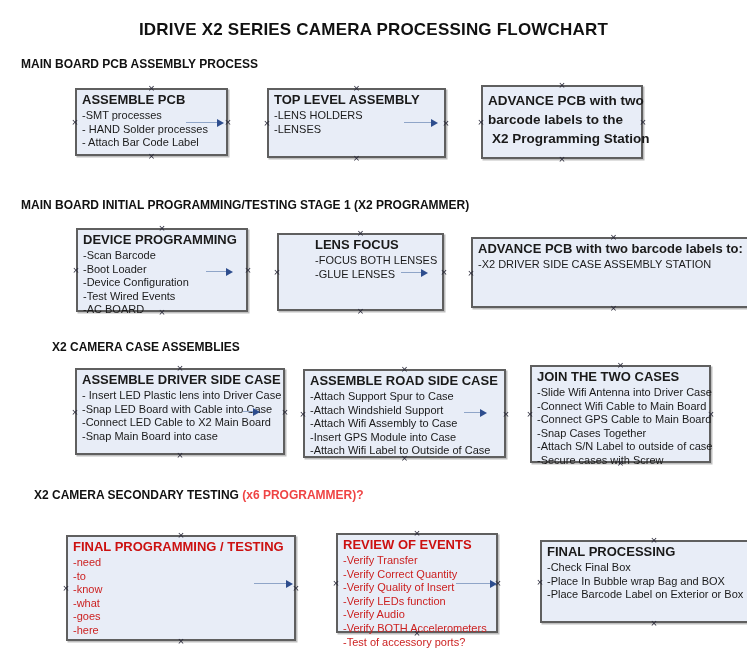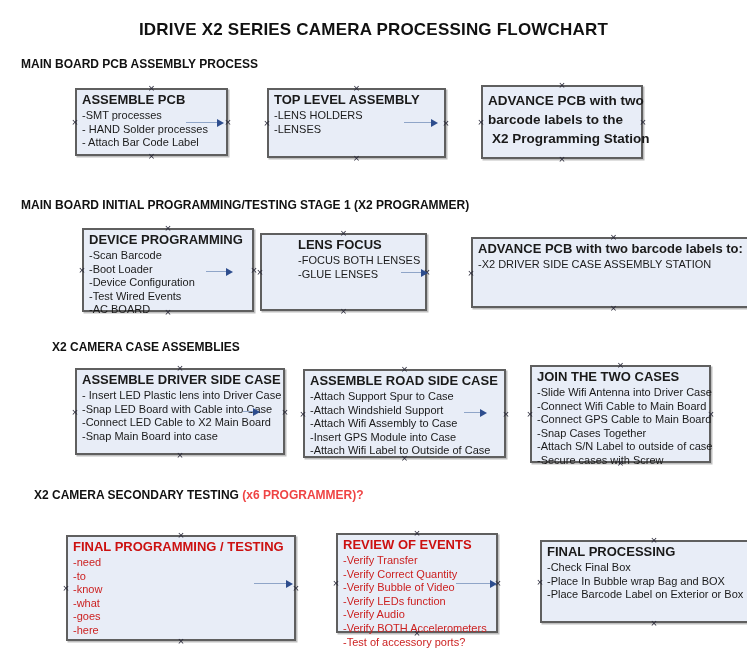--- a/index.html
+++ b/index.html
@@ -93,36 +93,36 @@
       <i class="al"></i>
       <i class="ah"></i>
     </div>
   <div class="arrow" style="left:403px;top:118px;width:35px;">
       <i class="al"></i>
       <i class="ah"></i>
     </div>
 
   <div class="section-header" style="left:21px;top:198px;">MAIN BOARD INITIAL PROGRAMMING/TESTING STAGE 1 (X2 PROGRAMMER)</div>
 
-  <div class="box" style="left:39px;top:228px;width:172px;height:84px;">
+  <div class="box" style="left:33px;top:228px;width:172px;height:84px;">
     <div class="box-title">DEVICE PROGRAMMING</div>
     <div class="box-items">
         <div class="box-item">-Scan Barcode</div>
         <div class="box-item">-Boot Loader</div>
         <div class="box-item">-Device Configuration</div>
         <div class="box-item">-Test Wired Events</div>
         <div class="box-item">-AC BOARD</div>
       </div>
   <span class="cp cp-t"></span>
       <span class="cp cp-b"></span>
       <span class="cp cp-l"></span>
       <span class="cp cp-r"></span>
     </div>
 
-  <div class="box" style="left:217px;top:233px;width:167px;height:78px;padding-left:36px;">
+  <div class="box" style="left:234px;top:233px;width:167px;height:78px;padding-left:36px;">
     <div class="box-title">LENS FOCUS</div>
     <div class="box-items">
         <div class="box-item">-FOCUS BOTH LENSES</div>
         <div class="box-item">-GLUE LENSES</div>
       </div>
   <span class="cp cp-t"></span>
       <span class="cp cp-b"></span>
       <span class="cp cp-l"></span>
       <span class="cp cp-r"></span>
     </div>
@@ -221,21 +221,21 @@
       <span class="cp cp-b"></span>
       <span class="cp cp-l"></span>
       <span class="cp cp-r"></span>
     </div>
 
   <div class="box red-box" style="left:293px;top:533px;width:162px;height:100px;">
     <div class="box-title">REVIEW OF EVENTS</div>
     <div class="box-items">
         <div class="box-item">-Verify Transfer</div>
         <div class="box-item">-Verify Correct Quantity</div>
-        <div class="box-item">-Verify Bubble of Video</div>
+        <div class="box-item">-Verify Quality of Insert</div>
         <div class="box-item">-Verify LEDs function</div>
         <div class="box-item">-Verify Audio</div>
         <div class="box-item">-Verify BOTH Accelerometers</div>
         <div class="box-item">-Test of accessory ports?</div>
       </div>
   <span class="cp cp-t"></span>
       <span class="cp cp-b"></span>
       <span class="cp cp-l"></span>
       <span class="cp cp-r"></span>
     </div>

